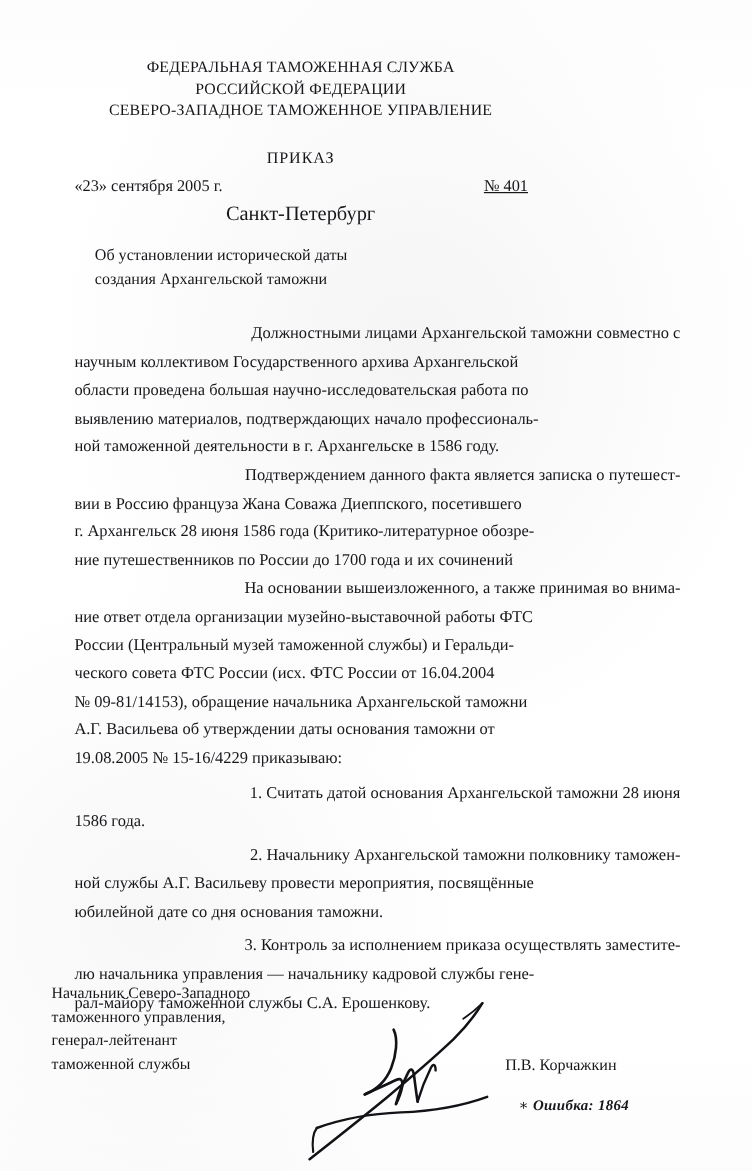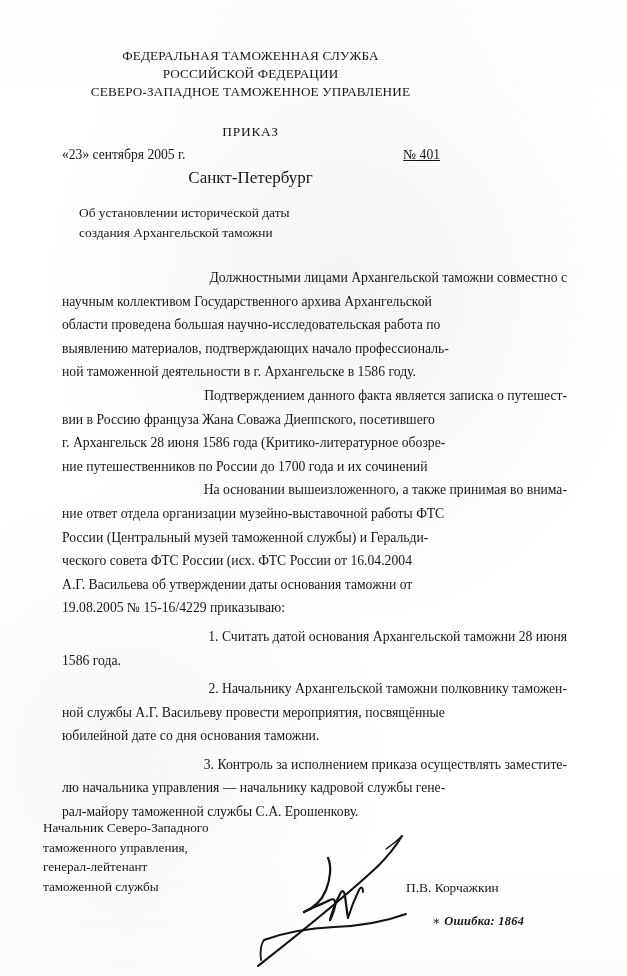--- a/index.html
+++ b/index.html
@@ -137,21 +137,21 @@
     position: absolute;
     left: 43px;
     top: 818px;
     font-size: 13.2px;
     line-height: 19.6px;
   }
   .sign-block .ln { display: block; white-space: nowrap; }
 
   .sign-name {
     position: absolute;
-    left: 406px;
+    left: 421px;
     top: 880px;
     font-size: 13.4px;
     white-space: nowrap;
   }
 
   .footnote {
     position: absolute;
     left: 432px;
     top: 913px;
     font-size: 12.4px;
@@ -222,20 +222,21 @@
     </p>
 
     <p class="para">
       <span class="ln just">
           <span class="indent"></span>
           <span>На основании вышеизложенного, а также принимая во внима-</span>
         </span>
       <span class="ln">ние ответ отдела организации музейно-выставочной работы ФТС</span>
       <span class="ln">России (Центральный музей таможенной службы) и Геральди-</span>
       <span class="ln">ческого совета ФТС России (исх. ФТС России от 16.04.2004</span>
+      <span class="ln">№ 09-81/14153), обращение начальника Архангельской таможни</span>
       <span class="ln">А.Г. Васильева об утверждении даты основания таможни от</span>
       <span class="ln">19.08.2005 № 15-16/4229 приказываю:</span>
     </p>
 
     <div class="gap"></div>
 
     <p class="para">
       <span class="ln just">
           <span class="indent"></span>
           <span>1. Считать датой основания Архангельской таможни 28 июня</span>

